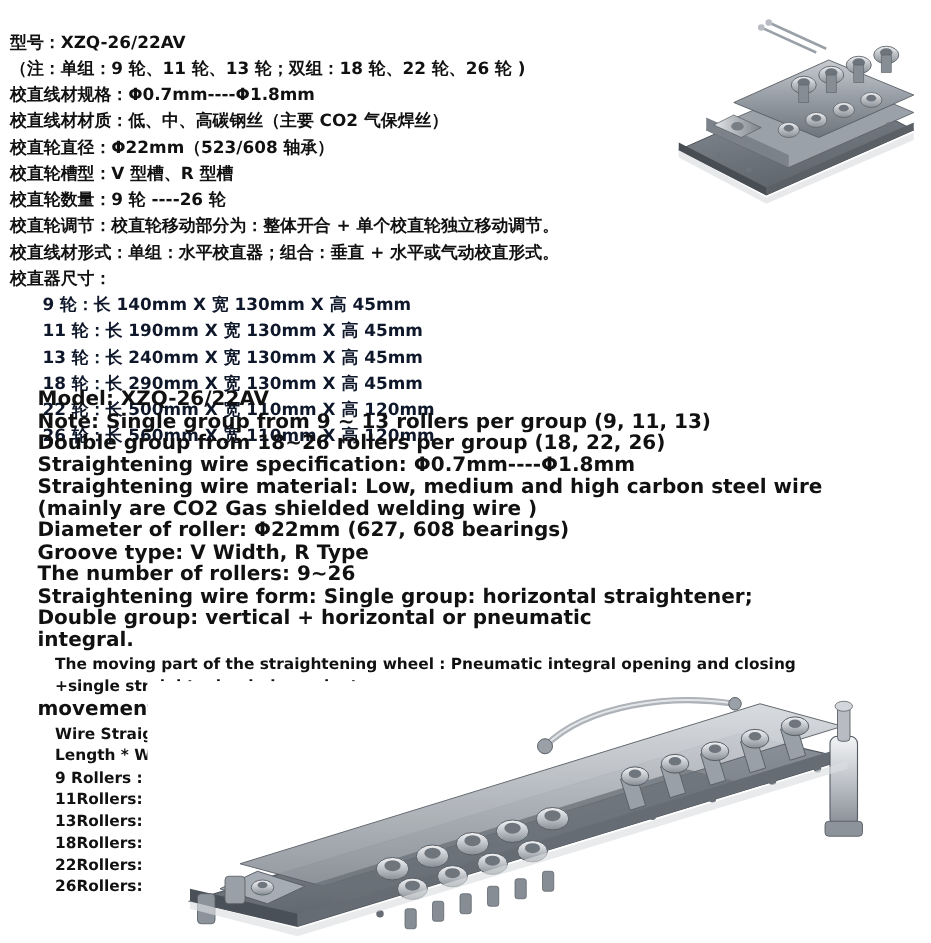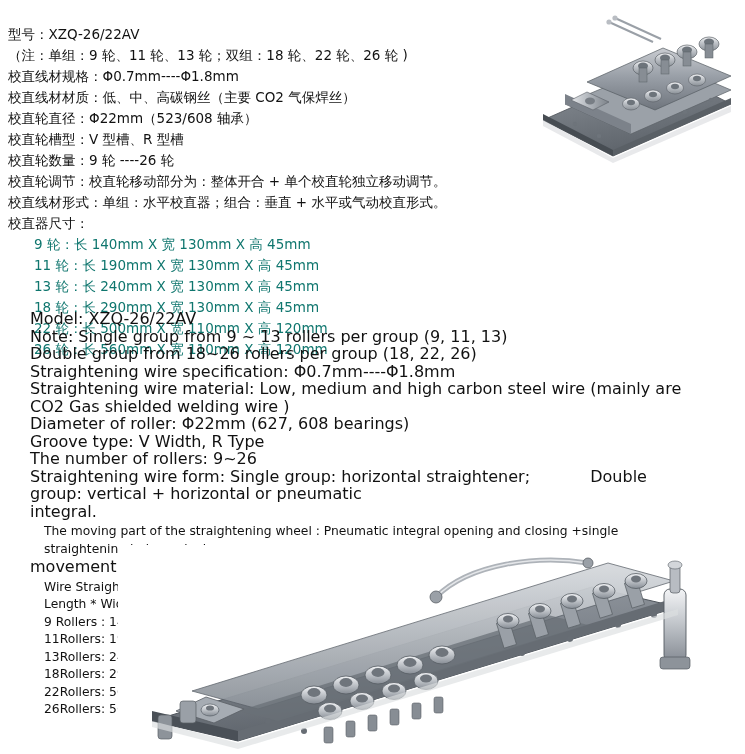--- a/index.html
+++ b/index.html
@@ -12,39 +12,40 @@
     height: 754px;
     position: relative;
     font-family: "DejaVu Sans", "Liberation Sans", sans-serif;
     color: #1a1a1a;
     overflow: hidden;
   }
   .page {
     position: relative;
     width: 745px;
     height: 656px;
+    font-weight: bold;
   }
 
   
   .cn-block {
     position: absolute;
     left: 8px;
     top: 24px;
     width: 520px;
   }
   .cn-line {
     font-size: 13.5px;
     line-height: 21px;
     color: #111;
     white-space: nowrap;
   }
   .cn-sub {
     font-size: 13.5px;
     line-height: 21px;
-    color: #0f766e;
+    color: #0f172a;
     padding-left: 26px;
     white-space: nowrap;
   }
 
   
   .en-block {
     position: absolute;
     left: 30px;
     top: 310px;
     width: 660px;

